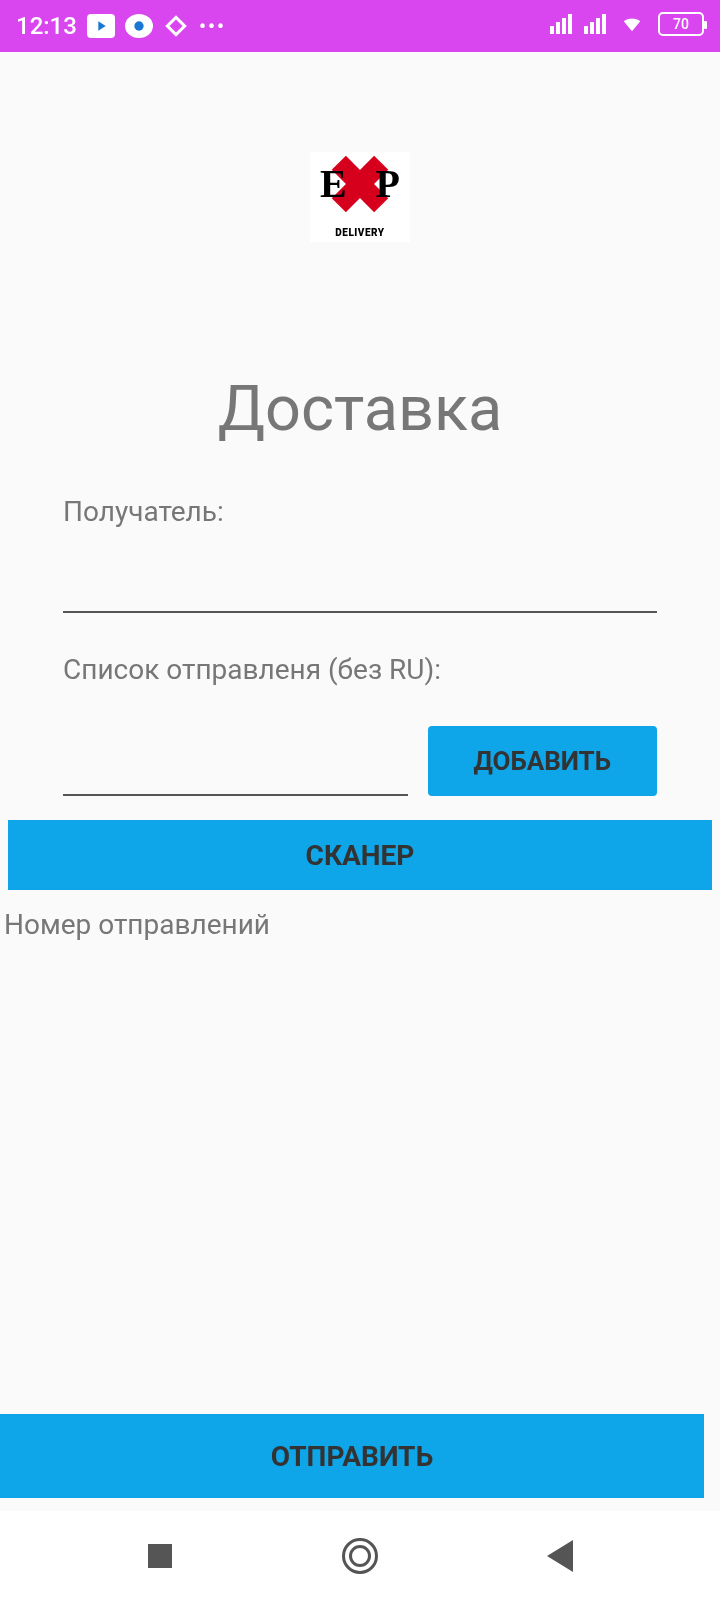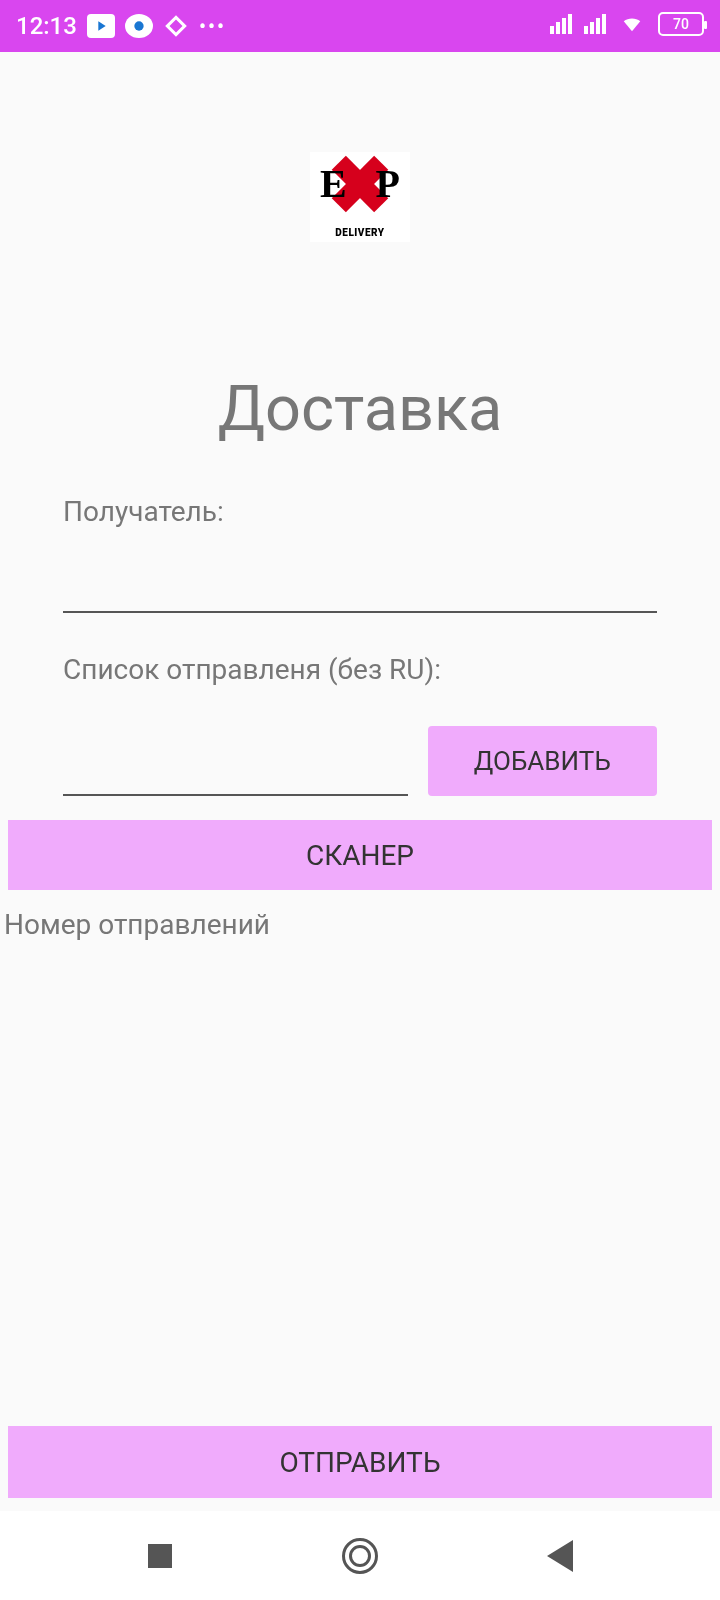--- a/index.html
+++ b/index.html
@@ -72,27 +72,27 @@
   .field-label { color: #777; font-size: 28px; margin-top: 20px; }
   .underline-input {
     width: 100%; border: none; border-bottom: 2px solid #555; background: transparent;
     height: 60px; font-size: 26px; outline: none; margin-top: 25px;
   }
   
   .shipment-row { display: flex; align-items: flex-end; gap: 20px; margin-top: 10px;}
   .shipment-row .underline-input { flex: 0 0 58%; margin-top: 40px;}
   
   .btn {
-    background: #f0abfc; color: #333; border: none; font-size: 28px; font-weight: 400;
+    background: #0ea5e9; color: #333; border: none; font-size: 28px; font-weight: 700;
     display: flex; align-items: center; justify-content: center; cursor: pointer;
     font-family: inherit;
   }
   .btn-add { height: 70px; flex: 1; border-radius: 4px; font-size: 26px;}
   .btn-scanner { width: calc(100% - 16px); margin: 24px 8px 0 8px; height: 70px; }
-  .btn-submit { position: absolute; bottom: 12px; left: 8px; right: 8px; height: 72px; width: calc(100% - 16px);}
+  .btn-submit { position: absolute; bottom: 12px; left: 0; right: 8px; height: 84px; width: calc(100% - 16px);}
   
   .list-header { font-size: 28px; color: #777; margin: 18px 0 0 4px; }
   
   
   .nav-bar {
     height: 90px; background: #fff; border-top: 1px solid #fafafa;
     display: flex; align-items: center; justify-content: space-around;
     padding: 0 60px;
   }
   .nav-btn { width: 40px; height: 40px; display:flex; align-items:center; justify-content:center;}

